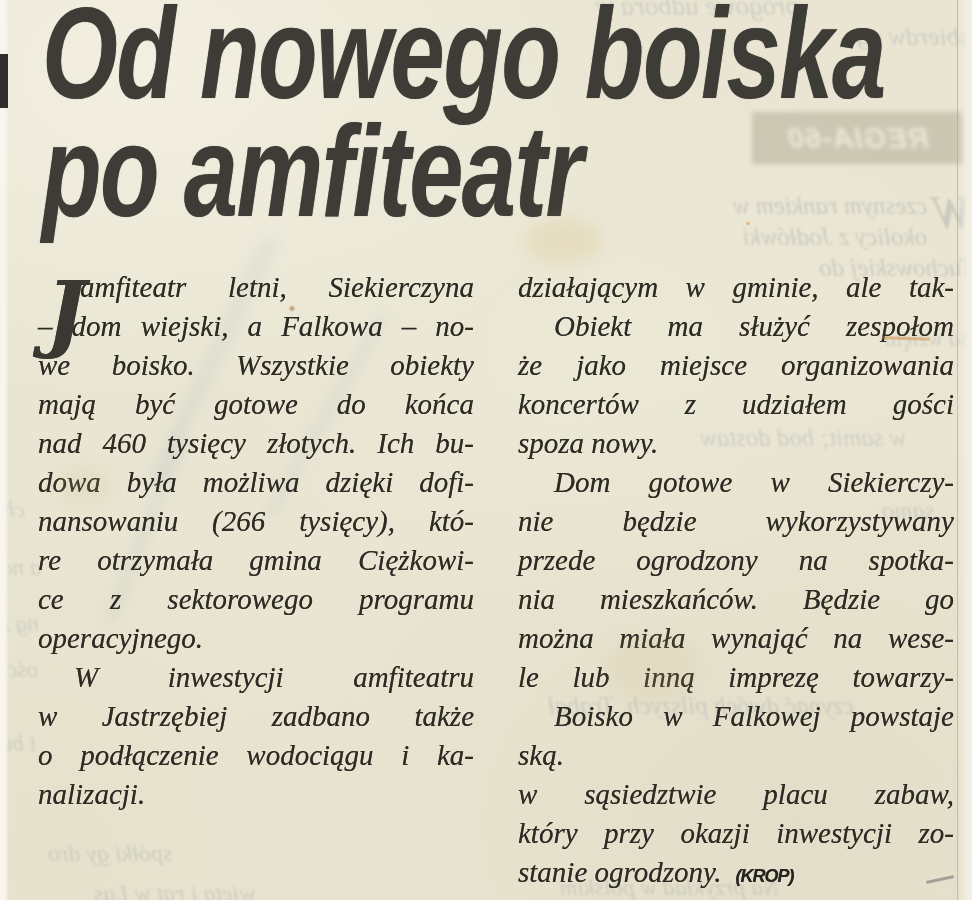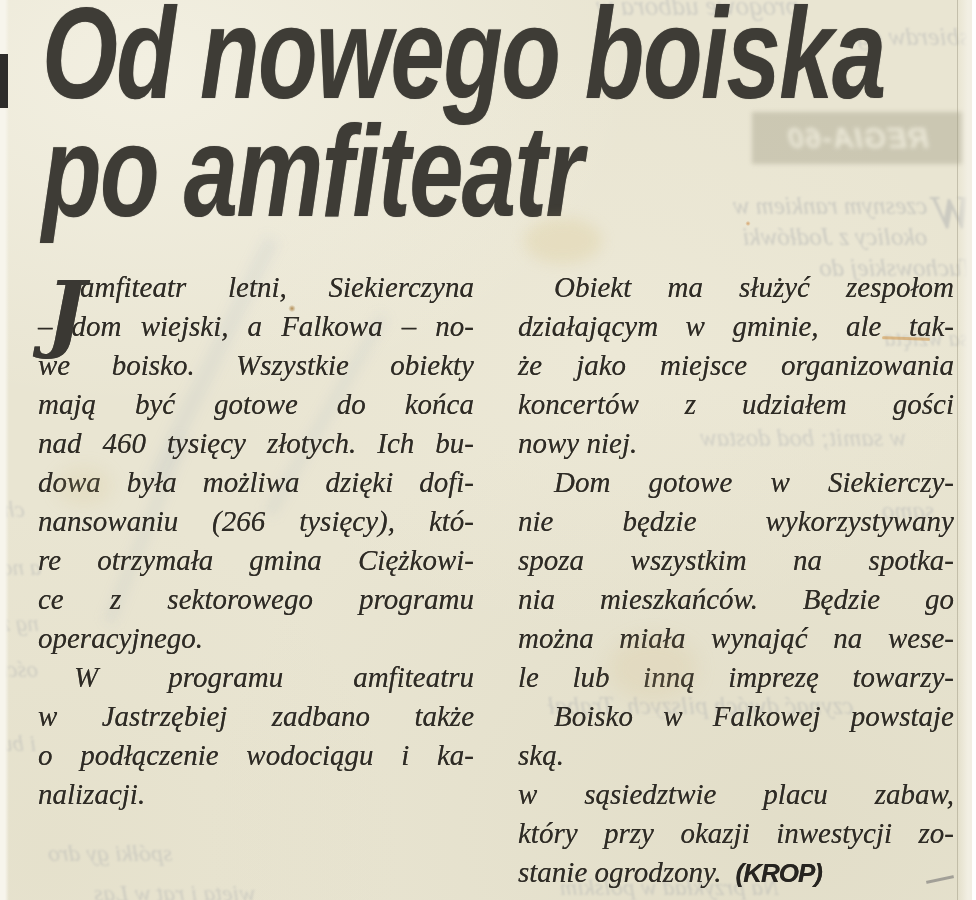--- a/index.html
+++ b/index.html
@@ -74,21 +74,21 @@
   #col-left{left:38px;}
   #col-right{left:518px;}
   .ln{height:39px;line-height:39px;text-align:justify;text-align-last:justify;
     white-space:nowrap;overflow:visible;}
   .ln.end{text-align-last:left;}
   .ln.dc{padding-left:42px;}
   .ln.ind{padding-left:36px;}
   .dropcap{position:absolute;left:8px;top:2px;font-weight:700;font-size:84px;line-height:84px;
     color:#3a3833;font-family:"DejaVu Serif","Liberation Serif",serif;}
   .credit{font-family:"Liberation Sans","DejaVu Sans",sans-serif;font-weight:700;
-    font-size:26px;letter-spacing:-1px;margin-left:14px;color:#262420;}
+    font-size:18px;letter-spacing:-1px;margin-left:14px;color:#262420;}
 </style>
 </head>
 <body>
 
 <div id="paper">
 
   <span class="ghost f0">progowe udbora w</span>
   <span class="ghost f1">w sbierdw og</span>
   <span class="ghost f2">sa wzięta</span>
   <span class="ghost f3">w samit; bod dostaw</span>
@@ -125,35 +125,35 @@
     <div class="ln dc">amfiteatr letni, Siekierczyna</div>
     <div class="ln">– dom wiejski, a Falkowa – no-</div>
     <div class="ln">we boisko. Wszystkie obiekty</div>
     <div class="ln">mają być gotowe do końca</div>
     <div class="ln">nad 460 tysięcy złotych. Ich bu-</div>
     <div class="ln">dowa była możliwa dzięki dofi-</div>
     <div class="ln">nansowaniu (266 tysięcy), któ-</div>
     <div class="ln">re otrzymała gmina Ciężkowi-</div>
     <div class="ln">ce z sektorowego programu</div>
     <div class="ln end">operacyjnego.</div>
-    <div class="ln ind">W programu amfiteatru</div>
+    <div class="ln ind">W inwestycji amfiteatru</div>
     <div class="ln">w Jastrzębiej zadbano także</div>
     <div class="ln">o podłączenie wodociągu i ka-</div>
     <div class="ln end">nalizacji.</div>
   </div>
 
   <div class="col" id="col-right">
+    <div class="ln">działającym w gminie, ale tak-</div>
     <div class="ln ind">Obiekt ma służyć zespołom</div>
-    <div class="ln">działającym w gminie, ale tak-</div>
     <div class="ln">że jako miejsce organizowania</div>
     <div class="ln">koncertów z udziałem gości</div>
-    <div class="ln end">nowy niej.</div>
+    <div class="ln end">spoza nowy.</div>
     <div class="ln ind">Dom gotowe w Siekierczy-</div>
     <div class="ln">nie będzie wykorzystywany</div>
-    <div class="ln">spoza wszystkim na spotka-</div>
+    <div class="ln">przede ogrodzony na spotka-</div>
     <div class="ln">nia mieszkańców. Będzie go</div>
     <div class="ln">można miała wynająć na wese-</div>
     <div class="ln">le lub inną imprezę towarzy-</div>
     <div class="ln ind">Boisko w Falkowej powstaje</div>
     <div class="ln end">ską.</div>
     <div class="ln">w sąsiedztwie placu zabaw,</div>
     <div class="ln">który przy okazji inwestycji zo-</div>
     <div class="ln end">
       <span>stanie ogrodzony.</span><span class="credit">(KROP)</span>
     </div>

